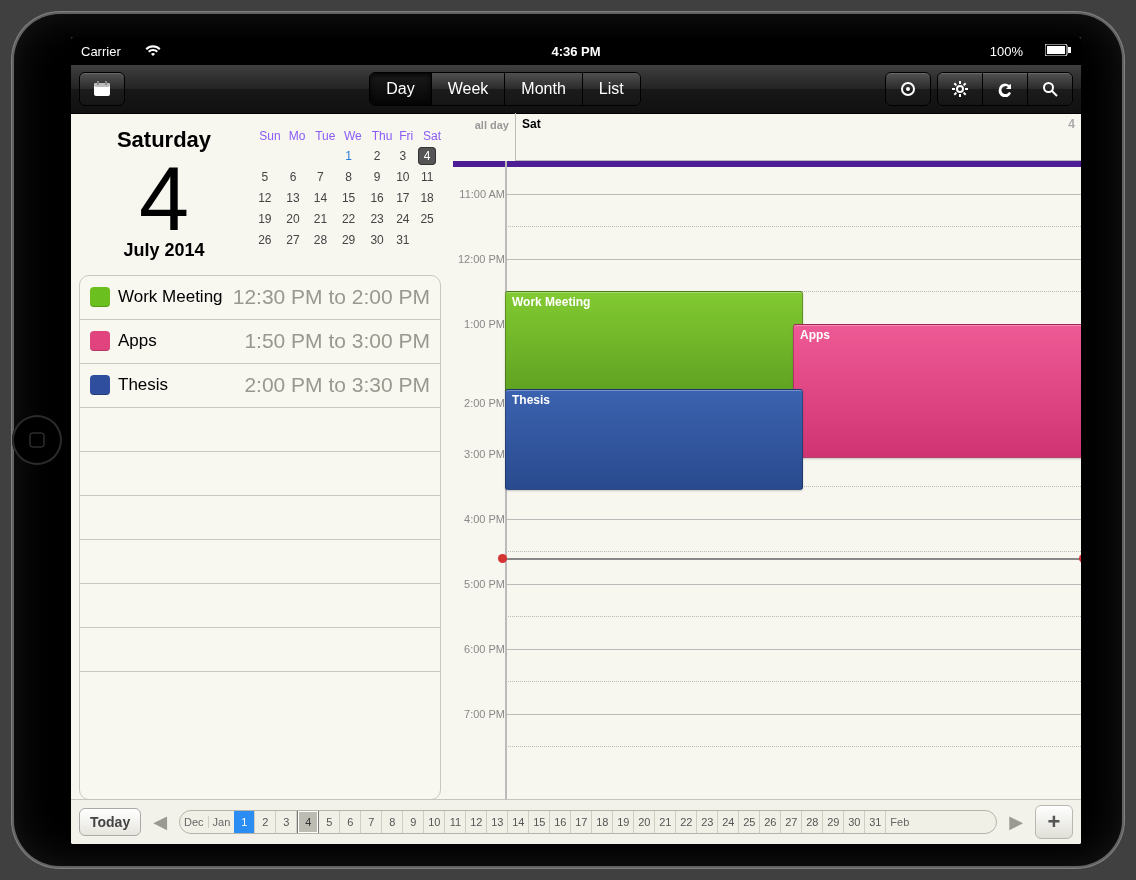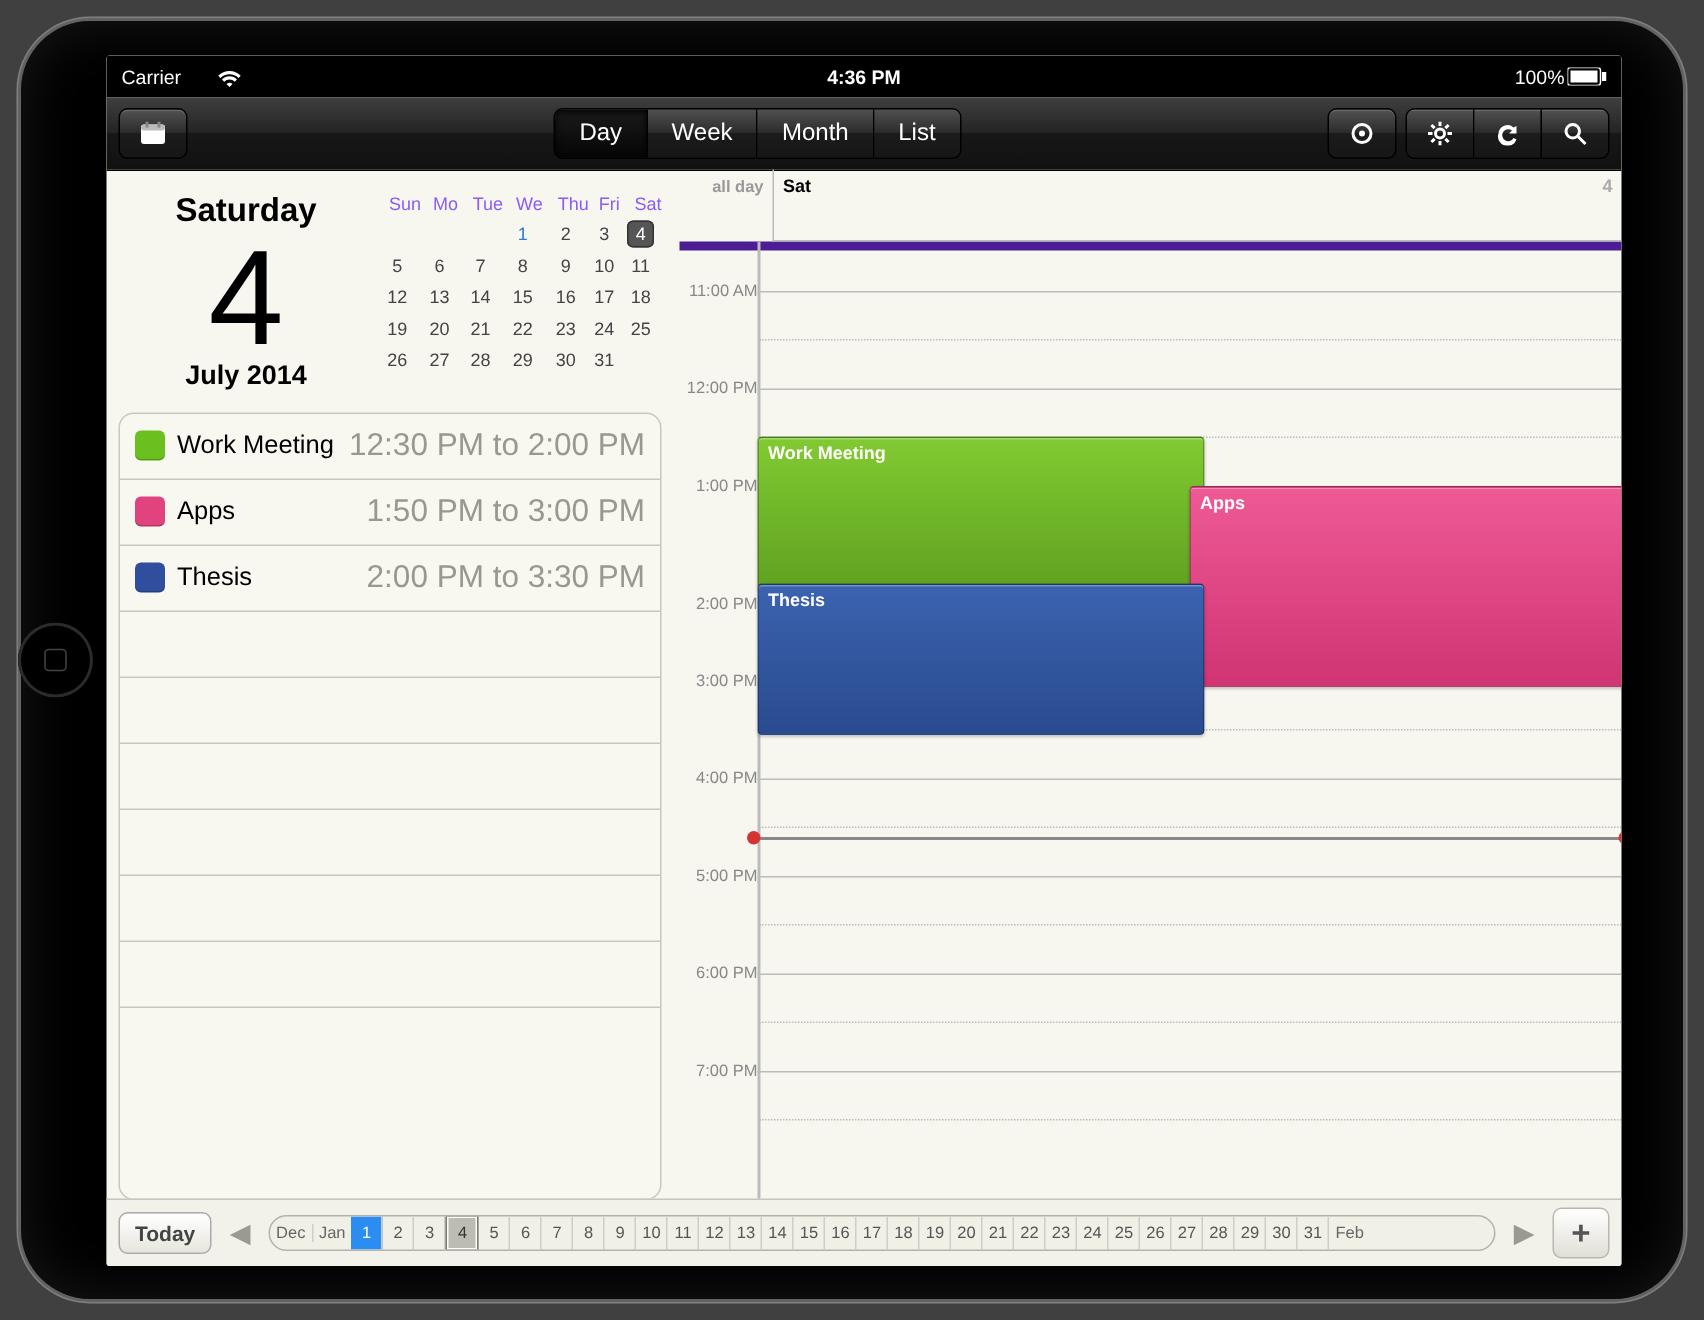--- a/index.html
+++ b/index.html
@@ -17,23 +17,23 @@
 .home-button .square{
   position:absolute;left:50%;top:50%;transform:translate(-50%,-50%);
   width:13px;height:13px;border:1.5px solid #444;border-radius:3px;
 }
 .screen{
   position:absolute;left:57px;top:23px;width:1010px;height:807px;
   background:#f7f6ef;border-radius:2px;overflow:hidden;
 }
 
 .status-bar{height:28px;background:#000;display:flex;align-items:center;color:#fff;font-size:13px;}
-.status-left{display:flex;align-items:flex-end;gap:24px;padding-left:10px;width:300px;}
+.status-left{display:flex;align-items:center;gap:24px;padding-left:10px;width:300px;}
 .status-center{flex:1;text-align:center;font-weight:600;}
-.status-right{display:flex;align-items:center;justify-content:flex-end;gap:2px;padding-right:10px;width:300px;}
+.status-right{display:flex;justify-content:flex-end;gap:22px;padding-right:10px;width:300px;}
 
 .toolbar{
   height:48px;background:linear-gradient(#3f3f3f,#232323 50%,#171717 50%,#111);
   display:flex;align-items:center;padding:0 8px;border-bottom:1px solid #000;
 }
 .tool-btn{
   width:44px;height:32px;border-radius:6px;
   background:linear-gradient(#525252,#2a2a2a 50%,#1c1c1c 50%,#161616);
   border:1px solid #000;display:flex;align-items:center;justify-content:center;
   color:#eee;box-shadow:inset 0 1px 0 rgba(255,255,255,.15);

